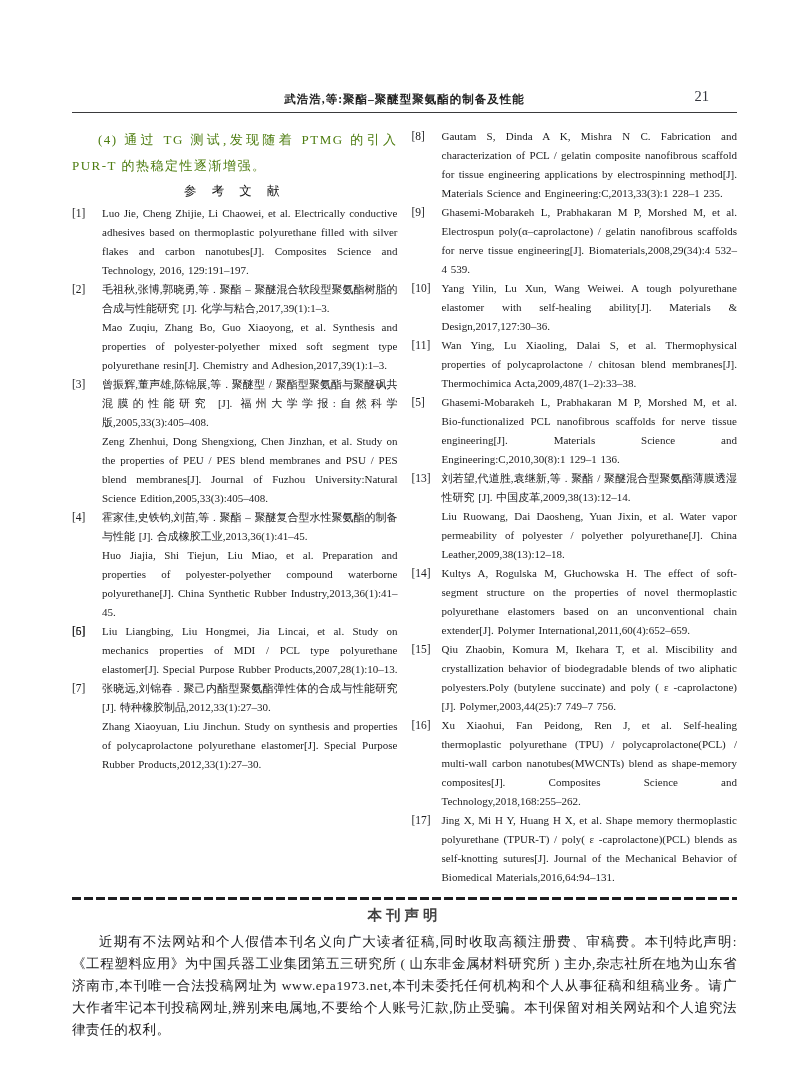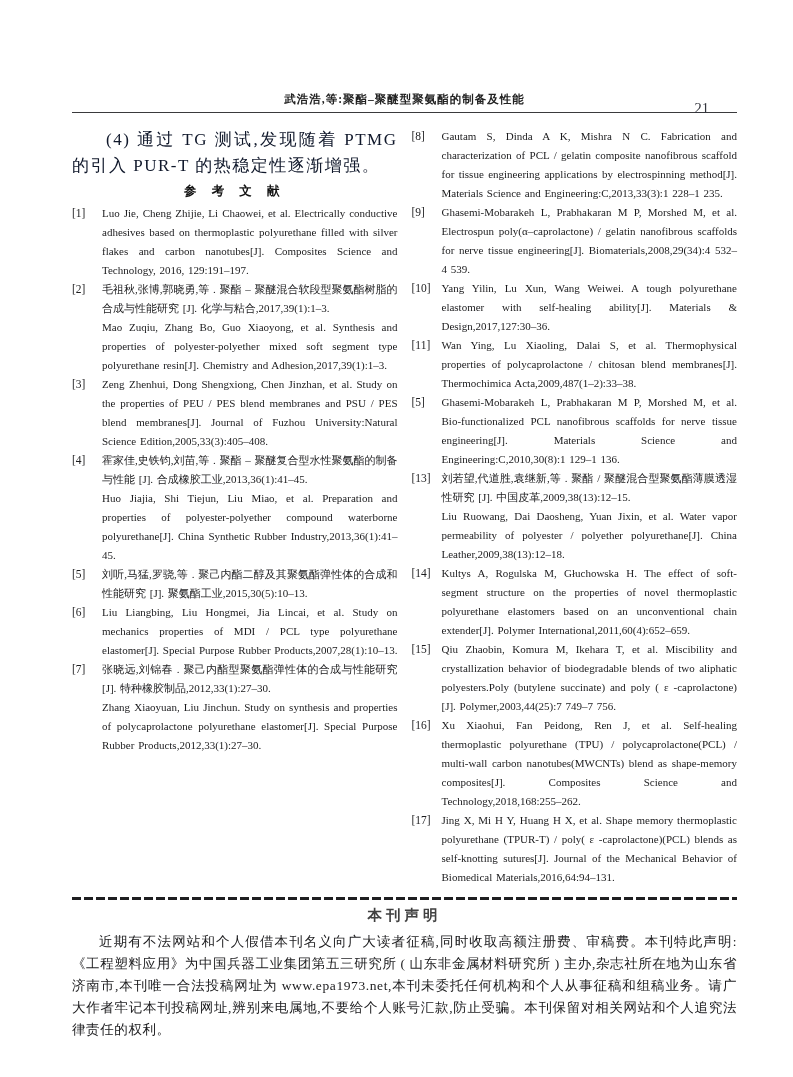--- a/index.html
+++ b/index.html
@@ -25,50 +25,50 @@
   }
   .running-title{
     position:absolute;left:0;right:0;top:6px;
     text-align:center;
     font-size:11.5px;
     font-weight:bold;
     letter-spacing:1px;
     color:#222;
   }
   .page-number{
-    position:absolute;right:28px;top:14px;
+    position:absolute;right:28px;top:2px;
     font-size:14.5px;
     color:#33353d;
   }
   .header-rule{
     border:none;
     border-top:1.6px solid #3a3a3c;
     margin:0 0 14px 0;
   }
   
   .columns{
     display:flex;
     gap:14px;
     align-items:flex-start;
   }
   .col{flex:1 1 0;min-width:0;}
   .body-para{
     margin:0 0 4px 0;
-    font-size:17px;
+    font-size:13px;
     line-height:26px;
     text-align:justify;
     text-indent:2em;
     letter-spacing:1.5px;
-    color:#0f172a;
+    color:#4d7c0f;
   }
   .ref-heading{
     margin:2px 0 4px 0;
     text-align:center;
     font-size:12.5px;
-    font-weight:bold;
+    font-weight:normal;
     letter-spacing:6px;
     color:#111;
   }
   .refs{display:block;}
   .ref{
     position:relative;
     padding-left:30px;
     margin:0;
   }
   .ref-num{
@@ -130,30 +130,30 @@
             <span class="ref-num">[1]</span>
             <p class="ref-text">Luo Jie, Cheng Zhijie, Li Chaowei, et al. Electrically conductive adhesives based on thermoplastic polyurethane filled with silver flakes and carbon nanotubes[J]. Composites Science and Technology, 2016, 129:191–197.</p>
           </div>
           <div class="ref">
             <span class="ref-num">[2]</span>
             <p class="ref-text">毛祖秋,张博,郭晓勇,等 . 聚酯 – 聚醚混合软段型聚氨酯树脂的合成与性能研究 [J]. 化学与粘合,2017,39(1):1–3.</p>
             <p class="ref-text">Mao Zuqiu, Zhang Bo, Guo Xiaoyong, et al. Synthesis and properties of polyester-polyether mixed soft segment type polyurethane resin[J]. Chemistry and Adhesion,2017,39(1):1–3.</p>
           </div>
           <div class="ref">
             <span class="ref-num">[3]</span>
+            <p class="ref-text">曾振辉,董声雄,陈锦展,等 . 聚醚型 / 聚酯型聚氨酯与聚醚砜共混膜的性能研究 [J]. 福州大学学报:自然科学版,2005,33(3):405–408.</p>
             <p class="ref-text">Zeng Zhenhui, Dong Shengxiong, Chen Jinzhan, et al. Study on the properties of PEU / PES blend membranes and PSU / PES blend membranes[J]. Journal of Fuzhou University:Natural Science Edition,2005,33(3):405–408.</p>
           </div>
           <div class="ref">
             <span class="ref-num">[4]</span>
             <p class="ref-text">霍家佳,史铁钧,刘苗,等 . 聚酯 – 聚醚复合型水性聚氨酯的制备与性能 [J]. 合成橡胶工业,2013,36(1):41–45.</p>
             <p class="ref-text">Huo Jiajia, Shi Tiejun, Liu Miao, et al. Preparation and properties of polyester-polyether compound waterborne polyurethane[J]. China Synthetic Rubber Industry,2013,36(1):41–45.</p>
           </div>
           <div class="ref">
             <span class="ref-num">[5]</span>
-            <p class="ref-text">刘听,马猛,罗骁,等 . 聚己内酯二醇及其聚氨酯弹性体的合成和性能研究 [J]. 聚氨酯工业,2015,30(5):10–13.</p>
           </div>
           <div class="ref">
             <span class="ref-num">[6]</span>
             <p class="ref-text">Liu Liangbing, Liu Hongmei, Jia Lincai, et al. Study on mechanics properties of MDI / PCL type polyurethane elastomer[J]. Special Purpose Rubber Products,2007,28(1):10–13.</p>
           </div>
           <div class="ref">
             <span class="ref-num">[7]</span>
             <p class="ref-text">张晓远,刘锦春 . 聚己内酯型聚氨酯弹性体的合成与性能研究 [J]. 特种橡胶制品,2012,33(1):27–30.</p>
             <p class="ref-text">Zhang Xiaoyuan, Liu Jinchun. Study on synthesis and properties of polycaprolactone polyurethane elastomer[J]. Special Purpose Rubber Products,2012,33(1):27–30.</p>
           </div>
@@ -176,21 +176,21 @@
           <div class="ref">
             <span class="ref-num">[11]</span>
             <p class="ref-text">Wan Ying, Lu Xiaoling, Dalai S, et al. Thermophysical properties of polycaprolactone / chitosan blend membranes[J]. Thermochimica Acta,2009,487(1–2):33–38.</p>
           </div>
           <div class="ref">
             <span class="ref-num">[5]</span>
             <p class="ref-text">Ghasemi-Mobarakeh L, Prabhakaran M P, Morshed M, et al. Bio-functionalized PCL nanofibrous scaffolds for nerve tissue engineering[J]. Materials Science and Engineering:C,2010,30(8):1 129–1 136.</p>
           </div>
           <div class="ref">
             <span class="ref-num">[13]</span>
-            <p class="ref-text">刘若望,代道胜,袁继新,等 . 聚酯 / 聚醚混合型聚氨酯薄膜透湿性研究 [J]. 中国皮革,2009,38(13):12–15.</p>
+            <p class="ref-text">刘若望,代道胜,袁继新,等 . 聚酯 / 聚醚混合型聚氨酯薄膜透湿性研究 [J]. 中国皮革,2009,38(13):12–14.</p>
             <p class="ref-text">Liu Ruowang, Dai Daosheng, Yuan Jixin, et al. Water vapor permeability of polyester / polyether polyurethane[J]. China Leather,2009,38(13):12–18.</p>
           </div>
           <div class="ref">
             <span class="ref-num">[14]</span>
             <p class="ref-text">Kultys A, Rogulska M, Głuchowska H. The effect of soft-segment structure on the properties of novel thermoplastic polyurethane elastomers based on an unconventional chain extender[J]. Polymer International,2011,60(4):652–659.</p>
           </div>
           <div class="ref">
             <span class="ref-num">[15]</span>
             <p class="ref-text">Qiu Zhaobin, Komura M, Ikehara T, et al. Miscibility and crystallization behavior of biodegradable blends of two aliphatic polyesters.Poly (butylene succinate) and poly ( ε -caprolactone)[J]. Polymer,2003,44(25):7 749–7 756.</p>
           </div>

